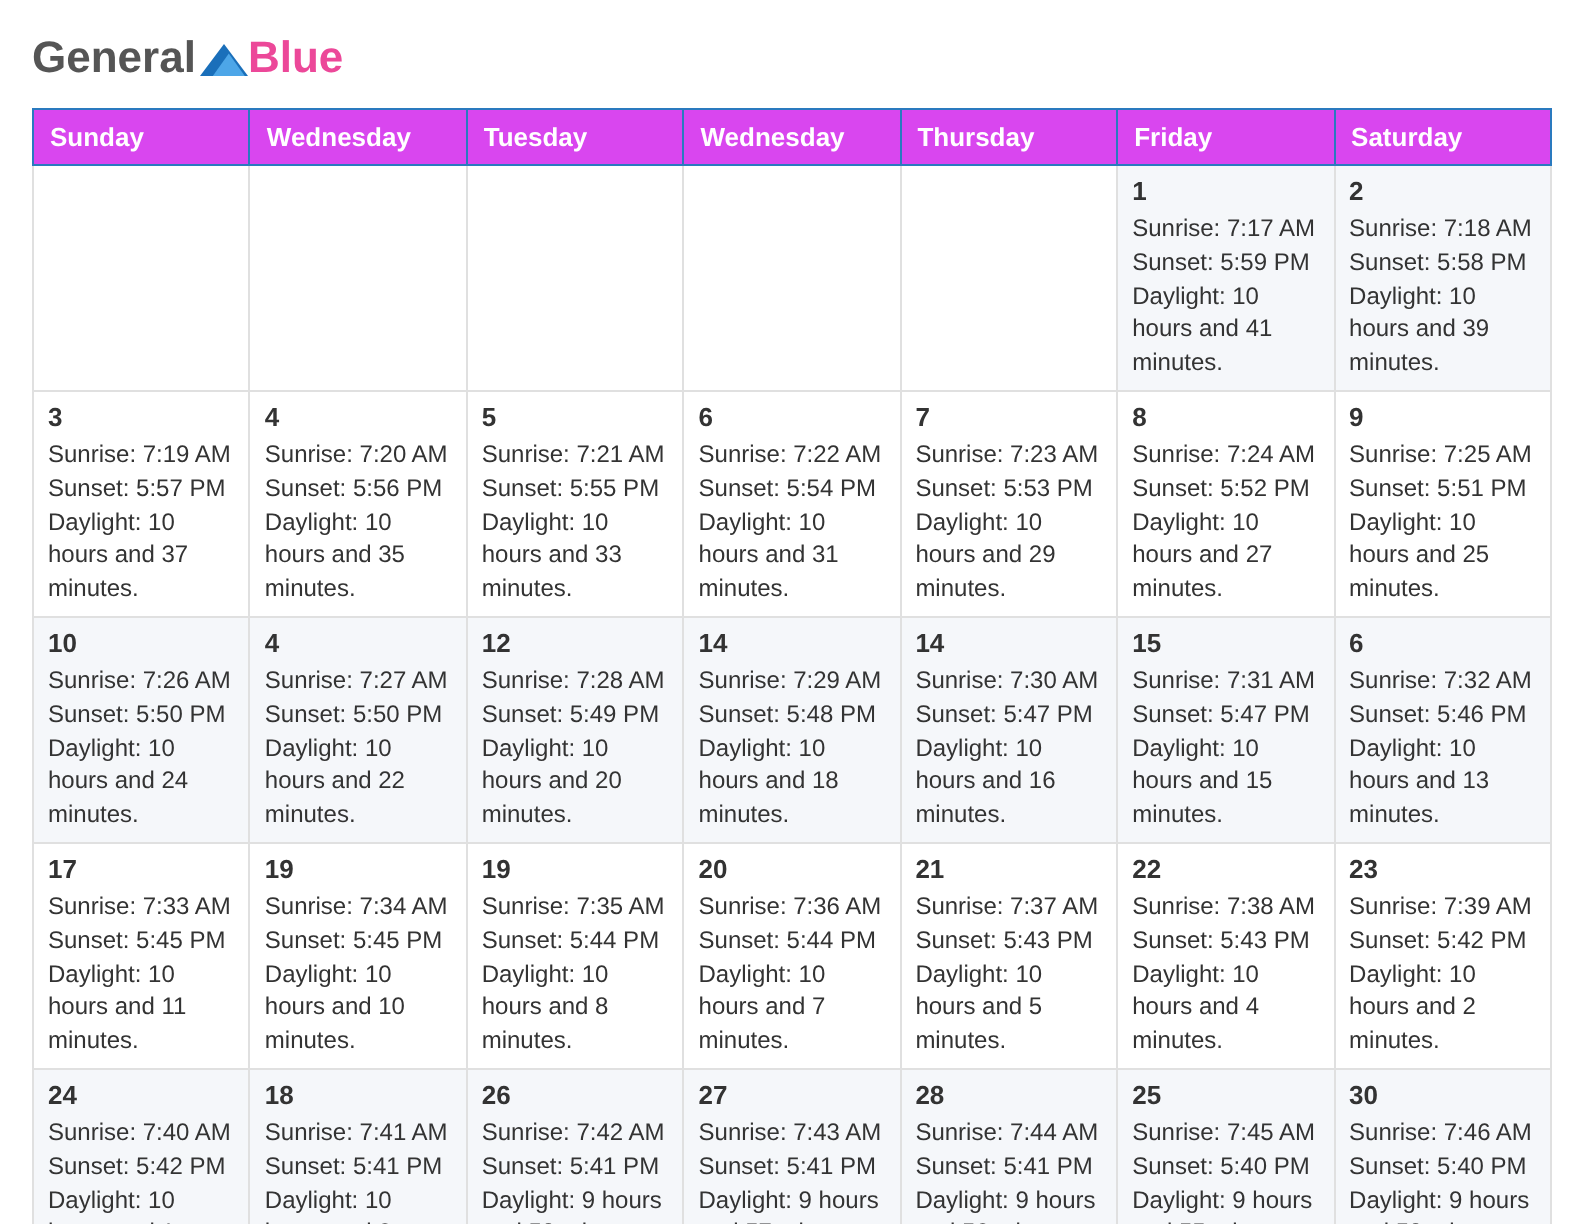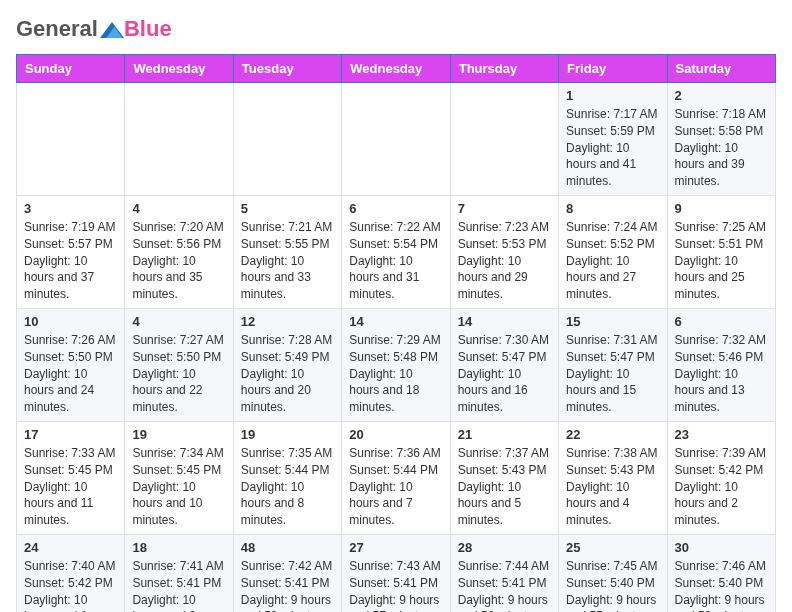--- a/index.html
+++ b/index.html
@@ -228,21 +228,21 @@
       <tr>
         <td>
           <span class="day-number">24</span>
           <div class="day-info">Sunrise: 7:40 AM<br>Sunset: 5:42 PM<br>Daylight: 10 hours and 1 minute.</div>
         </td>
         <td>
           <span class="day-number">18</span>
           <div class="day-info">Sunrise: 7:41 AM<br>Sunset: 5:41 PM<br>Daylight: 10 hours and 0 minutes.</div>
         </td>
         <td>
-          <span class="day-number">48</span>
+          <span class="day-number">26</span>
           <div class="day-info">Sunrise: 7:42 AM<br>Sunset: 5:41 PM<br>Daylight: 9 hours and 58 minutes.</div>
         </td>
         <td>
           <span class="day-number">27</span>
           <div class="day-info">Sunrise: 7:43 AM<br>Sunset: 5:41 PM<br>Daylight: 9 hours and 57 minutes.</div>
         </td>
         <td>
           <span class="day-number">28</span>
           <div class="day-info">Sunrise: 7:44 AM<br>Sunset: 5:41 PM<br>Daylight: 9 hours and 56 minutes.</div>
         </td>

